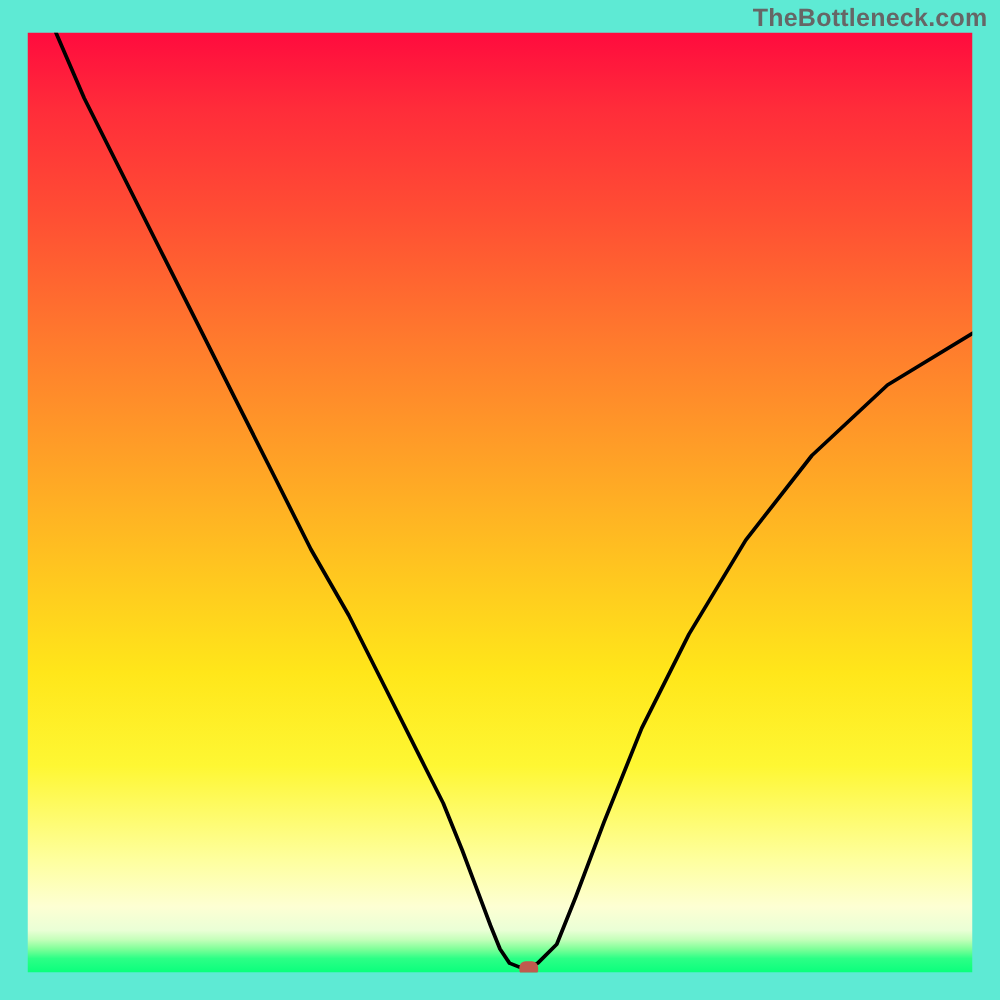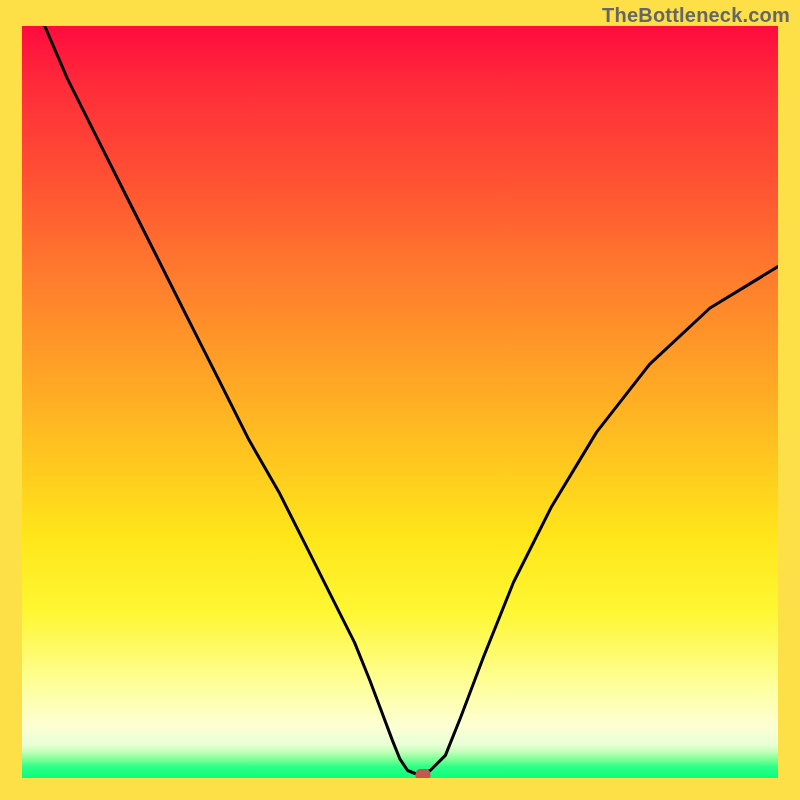--- a/index.html
+++ b/index.html
@@ -8,21 +8,21 @@
     width: 800px;
     height: 800px;
     background: #000;
     font-family: Arial, Helvetica, sans-serif;
     overflow: hidden;
   }
   .frame {
     position: relative;
     width: 800px;
     height: 800px;
-    background: #fde047;
+    background: #5eead4;
   }
   .watermark {
     position: absolute;
     top: 4px;
     right: 10px;
     color: #666;
     font-size: 20px;
     font-weight: 600;
     letter-spacing: 0.2px;
     z-index: 3;

